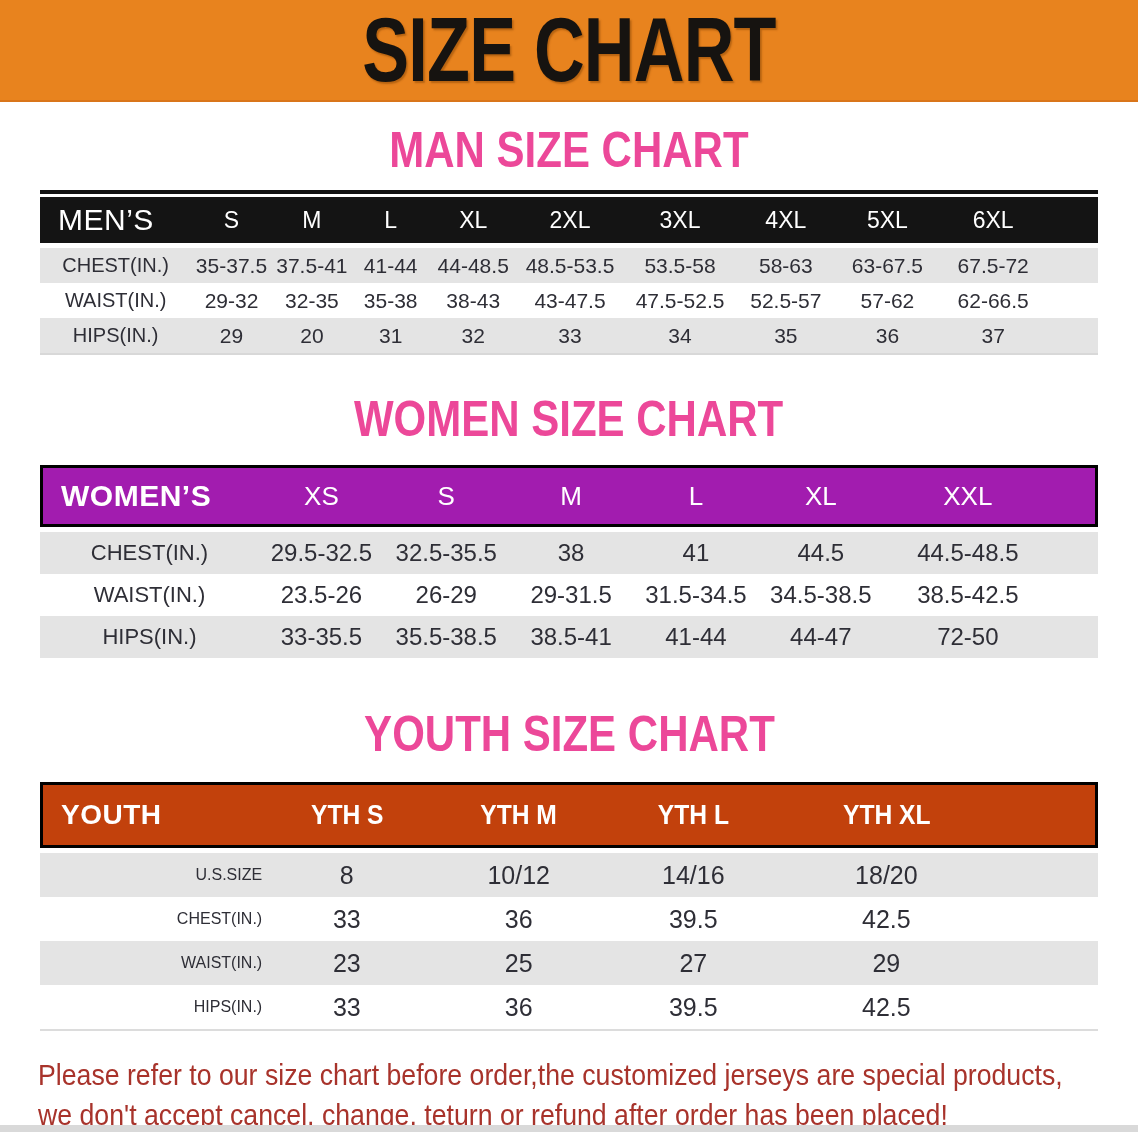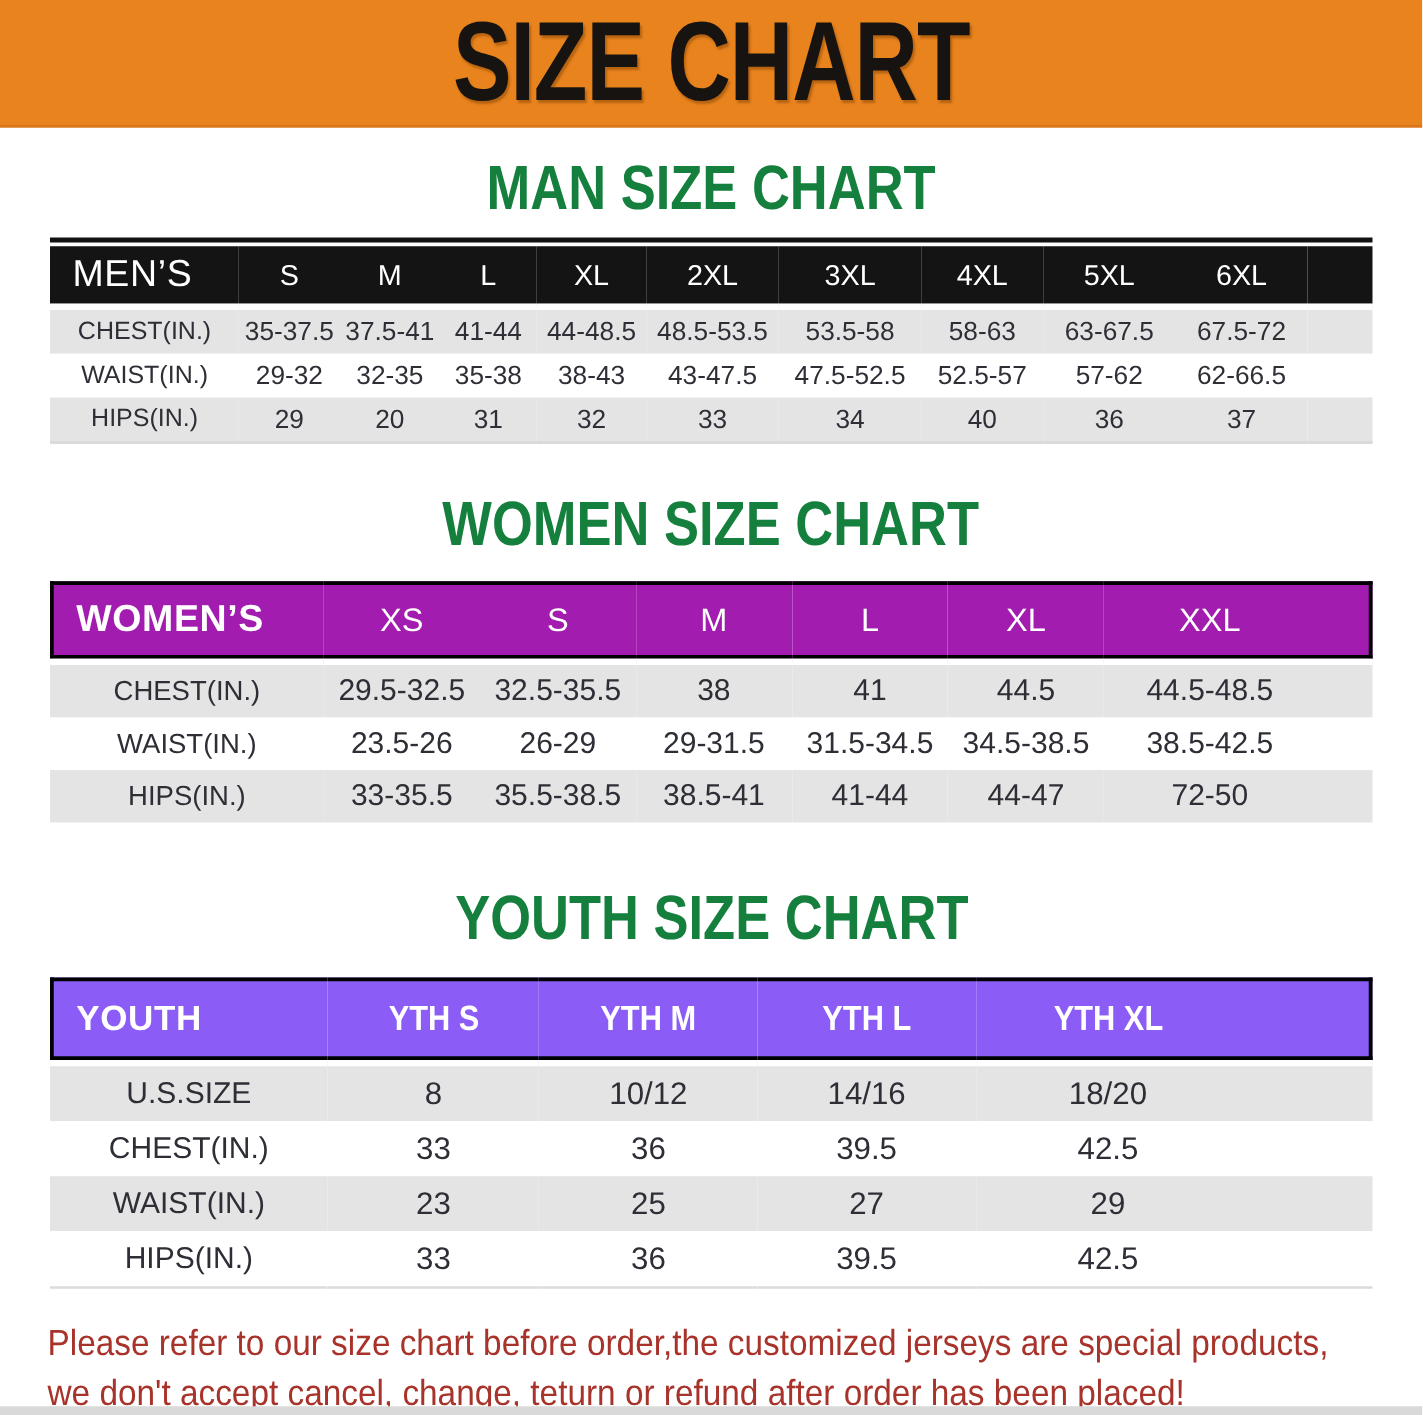--- a/index.html
+++ b/index.html
@@ -5,55 +5,55 @@
   html,body{margin:0;padding:0;background:#fff;}
   .page{position:relative;width:1138px;height:1132px;background:#fff;overflow:hidden;
         font-family:"Liberation Sans", sans-serif;}
   
   .banner{height:100px;background:#E8831E;display:flex;align-items:center;justify-content:center;
           border-bottom:2px solid #d9751a;}
   .banner-title{font-weight:700;font-size:90px;line-height:100px;color:#161310;
                 letter-spacing:-1px;white-space:nowrap;}
   .cond{display:inline-block;transform:scaleX(0.78);text-shadow:2px 2px 2px rgba(120,60,0,.45);}
   
-  .section-heading{margin:0;text-align:center;font-weight:700;color:#15803d;font-size:50px;
+  .section-heading{margin:0;text-align:center;font-weight:700;color:#ec4899;font-size:50px;
                    line-height:52px;white-space:nowrap;}
   .section-heading .hcond{display:inline-block;transform:scaleX(0.84);letter-spacing:0px;}
   .mt-man{margin-top:22px;}
   .mt-women{margin-top:38px;}
   .mt-youth{margin-top:50px;}
   
   .tbl-wrap{width:1058px;margin:0 auto;}
   .top-rule{height:4px;background:#121212;margin-bottom:3px;}
   table.size-table{width:100%;table-layout:fixed;border-collapse:separate;border-spacing:0;}
   .size-table th,.size-table td{padding:0;margin:0;white-space:nowrap;overflow:visible;}
   
   .band th{background:#141414;color:#fff;vertical-align:middle;text-align:center;}
   .band .band-label{text-align:left;padding-left:18px;font-weight:700;font-size:31px;letter-spacing:.5px;}
   .men .band th{height:46px;font-weight:400;font-size:23px;}
   .men .band .band-label{font-size:30px;}
   .women .band th{height:56px;font-weight:400;font-size:26px;background:#a21caf;
                   border-top:3px solid #000;border-bottom:3px solid #000;}
   .women .band th:first-child{border-left:3px solid #000;}
   .women .band th:last-child{border-right:3px solid #000;}
   .women .band .band-label{font-size:30px;font-weight:700;}
-  .youth .band th{height:60px;font-weight:700;font-size:28px;background:#8b5cf6;
+  .youth .band th{height:60px;font-weight:700;font-size:28px;background:#c2410c;
                   border-top:3px solid #000;border-bottom:3px solid #000;}
   .youth .band th:first-child{border-left:3px solid #000;}
   .youth .band th:last-child{border-right:3px solid #000;}
   .ycond{display:inline-block;transform:scaleX(0.88);}
   
   .size-table td{text-align:center;color:#2e2e36;}
   .row-label{color:#1d1d22;}
   .men td{height:35px;font-size:21px;}
   .men .row-label{font-size:20px;}
   .women td{height:42px;font-size:24px;}
   .women .row-label{font-size:22px;}
   .youth td{height:44px;font-size:25px;}
-  .youth .row-label{font-size:24px;}
+  .youth .row-label{font-size:16px;text-align:right;}
   tr.gap td{border-top:5px solid #fff;}
   tr.gray td{background:#E4E4E4;}
   tr.white td{background:#fff;}
   .men tbody tr:last-child td{border-bottom:2px solid #d8d8d8;}
   .youth tbody tr:last-child td{border-bottom:2px solid #dcdcdc;}
   
   .footer-note{margin:24px 0 0 38px;color:#A8332B;font-size:29px;line-height:40px;font-weight:400;}
   .fcond{display:inline-block;transform:scaleX(0.92);transform-origin:left center;white-space:nowrap;}
   .bottom-strip{position:absolute;left:0;bottom:0;width:100%;height:7px;background:#d9d9d9;}
 </style>
@@ -131,21 +131,21 @@
           <td></td>
         </tr>
         <tr class="gray">
           <td class="row-label">HIPS(IN.)</td>
           <td>29</td>
           <td>20</td>
           <td>31</td>
           <td>32</td>
           <td>33</td>
           <td>34</td>
-          <td>40</td>
+          <td>35</td>
           <td>36</td>
           <td>37</td>
           <td></td>
         </tr>
       </tbody>
     </table>
   </div>
 
   <h2 class="section-heading mt-women">
     <span class="hcond">WOMEN SIZE CHART</span>

